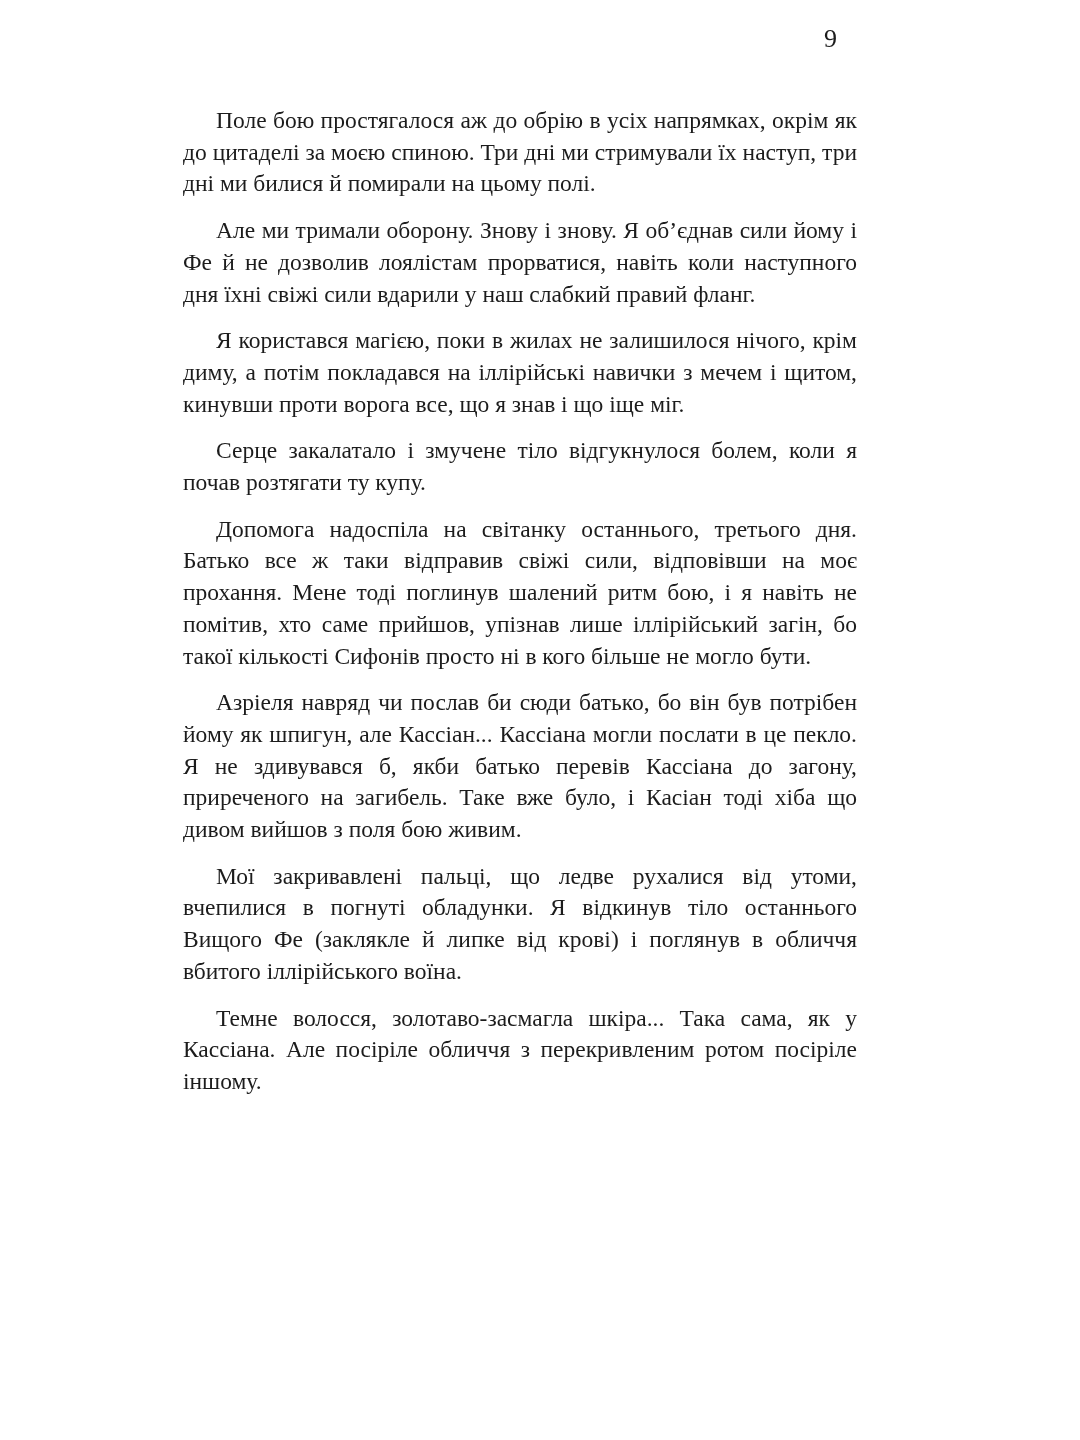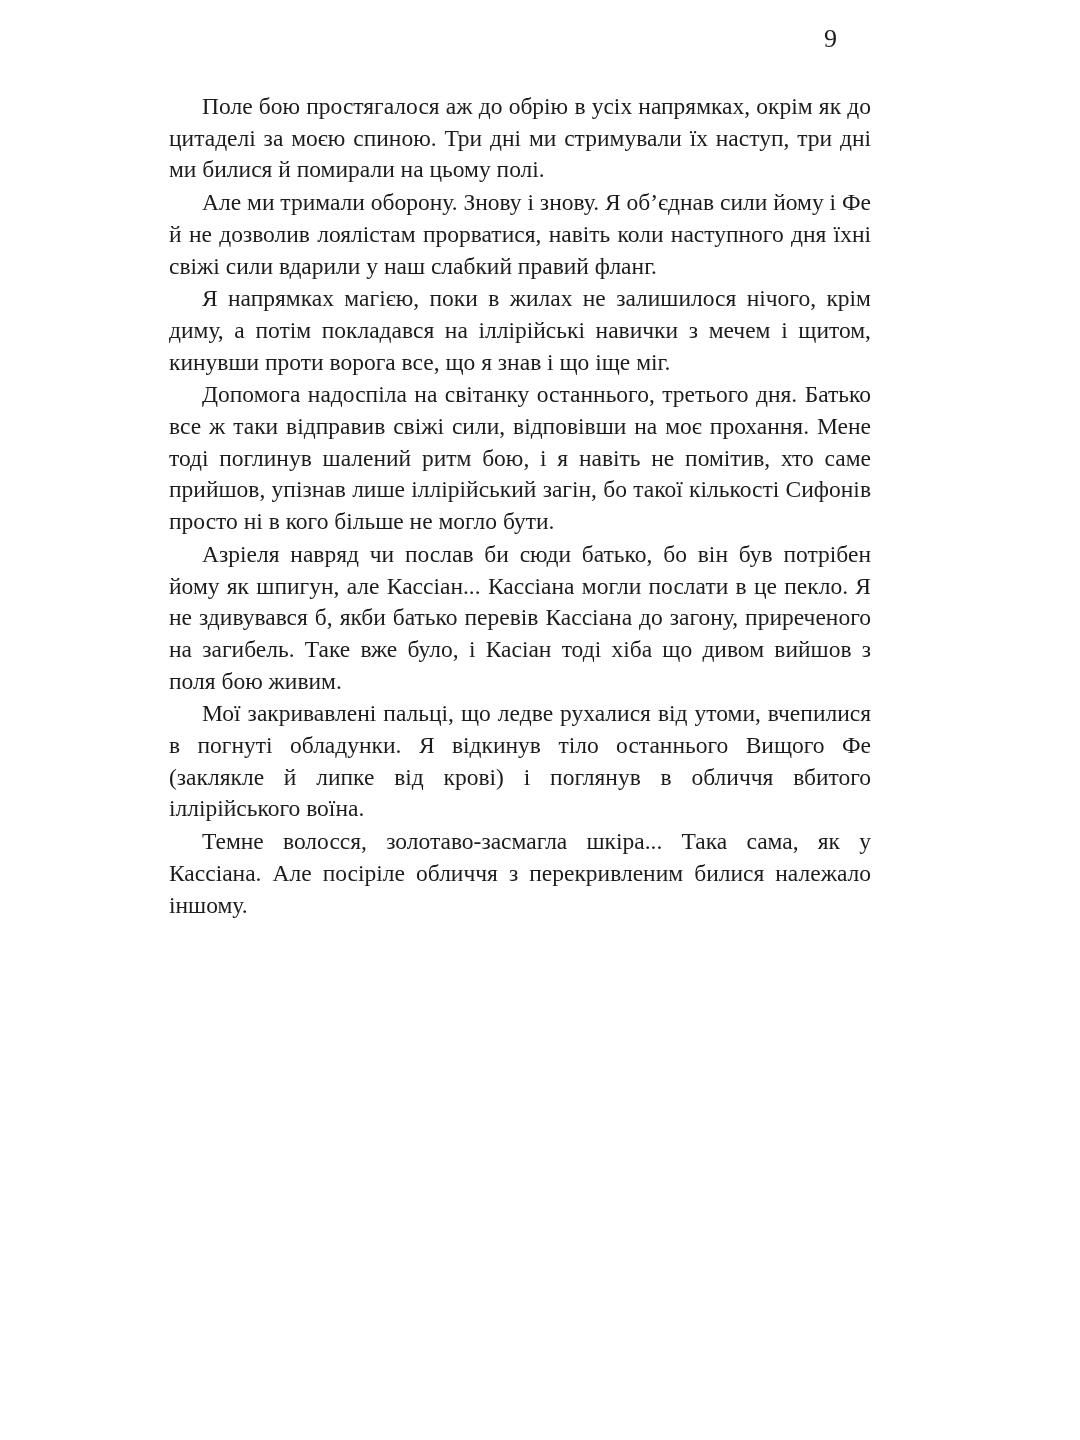--- a/index.html
+++ b/index.html
@@ -28,33 +28,34 @@
     position: absolute;
     top: 90px;
     left: 168px;
     width: 704px;
     font-size: 23.5px;
     line-height: 31.7px;
     text-align: justify;
     text-justify: inter-word;
   }
   .text-block p {
-    margin: 1px;
+    margin: 15px;
     padding: 0;
     text-indent: 33px;
   }
 </style>
 </head>
 <body>
 
 <div class="page">
   <div class="page-number">9</div>
 
   <div class="text-block">
     <p>Поле бою простягалося аж до обрію в усіх напрямках, окрім як до цитаделі за моєю спиною. Три дні ми стримували їх наступ, три дні ми билися й помирали на цьому полі.</p>
     <p>Але ми тримали оборону. Знову і знову. Я об’єднав сили йому і Фе й не дозволив лоялістам прорватися, навіть коли наступного дня їхні свіжі сили вдарили у наш слабкий правий фланг.</p>
-    <p>Я напрямках магією, поки в жилах не залишилося нічого, крім диму, а потім покладався на іллірійські навички з мечем і щитом, кинувши проти ворога все, що я знав і що іще міг.</p>
+    <p>Я користався магією, поки в жилах не залишилося нічого, крім диму, а потім покладався на іллірійські навички з мечем і щитом, кинувши проти ворога все, що я знав і що іще міг.</p>
+    <p>Серце закалатало і змучене тіло відгукнулося болем, коли я почав розтягати ту купу.</p>
     <p>Допомога надоспіла на світанку останнього, третього дня. Батько все ж таки відправив свіжі сили, відповівши на моє прохання. Мене тоді поглинув шалений ритм бою, і я навіть не помітив, хто саме прийшов, упізнав лише іллірійський загін, бо такої кількості Сифонів просто ні в кого більше не могло бути.</p>
     <p>Азріеля навряд чи послав би сюди батько, бо він був потрібен йому як шпигун, але Кассіан... Кассіана могли послати в це пекло. Я не здивувався б, якби батько перевів Кассіана до загону, приреченого на загибель. Таке вже було, і Касіан тоді хіба що дивом вийшов з поля бою живим.</p>
     <p>Мої закривавлені пальці, що ледве рухалися від утоми, вчепилися в погнуті обладунки. Я відкинув тіло останнього Вищого Фе (заклякле й липке від крові) і поглянув в обличчя вбитого іллірійського воїна.</p>
-    <p>Темне волосся, золотаво-засмагла шкіра... Така сама, як у Кассіана. Але посіріле обличчя з перекривленим билися належало іншому.</p>
+    <p>Темне волосся, золотаво-засмагла шкіра... Така сама, як у Кассіана. Але посіріле обличчя з перекривленим ротом посіріле іншому.</p>
   </div>
 </div>
 
 </body></html>

